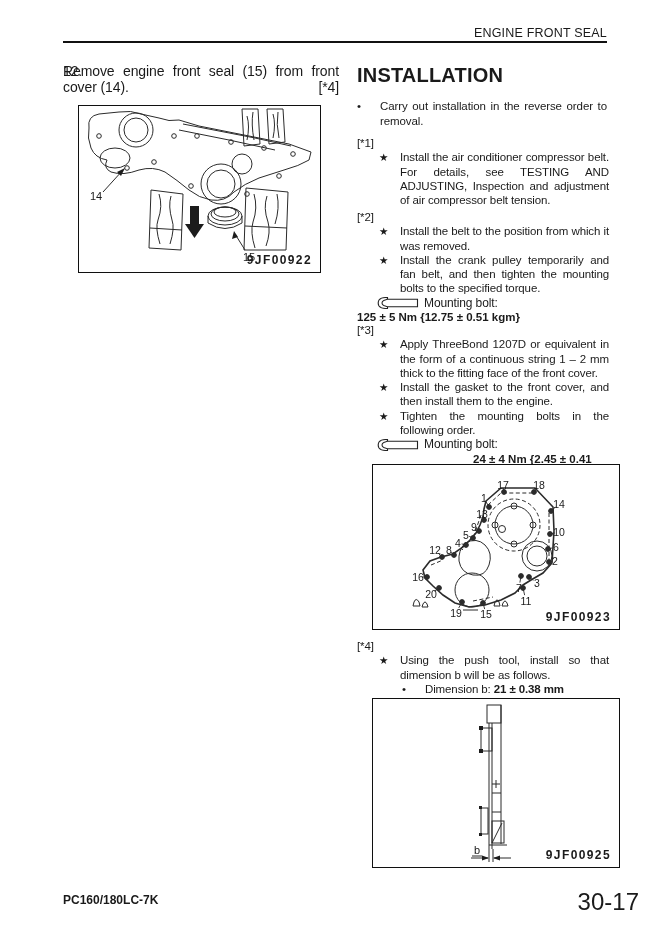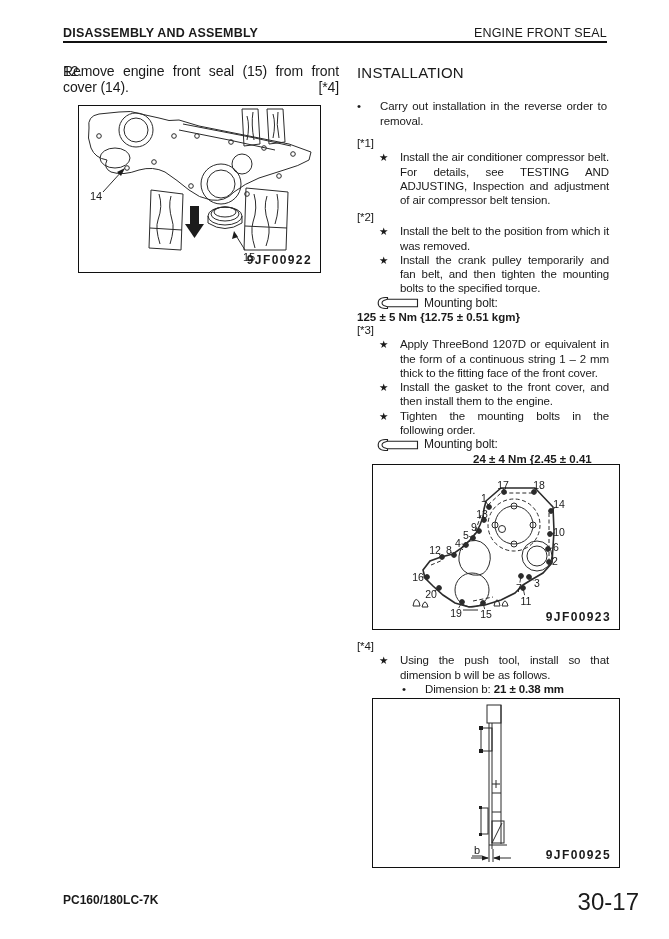--- a/index.html
+++ b/index.html
@@ -16,21 +16,21 @@
   .step-ref{position:absolute;right:0;bottom:0;background:#fff;padding-left:6px;}
   
   .figbox{position:absolute;border:1.5px solid #101010;background:#fff;}
   .fig1{left:78px;top:105px;width:241px;height:166px;}
   .fig2{left:372px;top:464px;width:246px;height:164px;}
   .fig3{left:372px;top:698px;width:246px;height:168px;}
   .figbox svg{position:absolute;left:0;top:0;}
   .fig-code{position:absolute;right:8px;bottom:5px;font-size:12px;font-weight:bold;letter-spacing:1.4px;color:#1a1a1a;}
   
   .rcol{position:absolute;left:357px;top:0;width:262px;}
-  .rtitle{position:absolute;left:0;top:64px;font-size:15px;font-weight:normal;letter-spacing:.2px;}
+  .rtitle{position:absolute;left:0;top:64px;font-size:20px;font-weight:bold;letter-spacing:.2px;}
   .intro{position:absolute;left:0;top:99px;width:250px;display:flex;font-size:11.5px;line-height:14.6px;letter-spacing:-.1px;}
   .intro .blt{flex:none;width:23px;}
   .intro .txt{flex:1;text-align:justify;}
   .sec{position:absolute;left:0;width:252px;font-size:11.5px;line-height:14.3px;letter-spacing:-.12px;}
   .s1{top:136px;} .s2{top:210px;} .s3{top:323px;} .s4{top:639px;}
   .ref{line-height:14.3px;}
   .star-item{display:flex;margin-left:22px;}
   .star-item .star{flex:none;width:21px;font-size:10.5px;}
   .star-item .txt{flex:1;text-align:justify;}
   .wrench-row{margin-left:20px;display:flex;align-items:center;height:14.3px;}
@@ -53,21 +53,20 @@
   .f2num{font-family:"Liberation Sans",sans-serif;font-size:10.5px;fill:#1a1a1a;text-anchor:middle;}
   .f2lead{stroke:#2b2b2b;stroke-width:.9;}
   .f2bolt{fill:#2b2b2b;stroke:#2b2b2b;stroke-width:1;}
   .figlab{font-family:"Liberation Sans",sans-serif;font-size:11px;fill:#1a1a1a;text-anchor:middle;}
 </style>
 </head>
 <body>
 
 <div class="page">
 
-  <div class="hdr-left">DISASSEMBLY AND ASSEMBLY</div>
   <div class="hdr-right">ENGINE FRONT SEAL</div>
   <div class="hdr-rule"></div>
 
   <div class="step">
     <span class="step-num">12.</span>
     <div class="step-txt">
       <span>Remove engine front seal (15) from front cover (14).</span>
       <span class="step-ref">[*4]</span>
     </div>
   </div>

